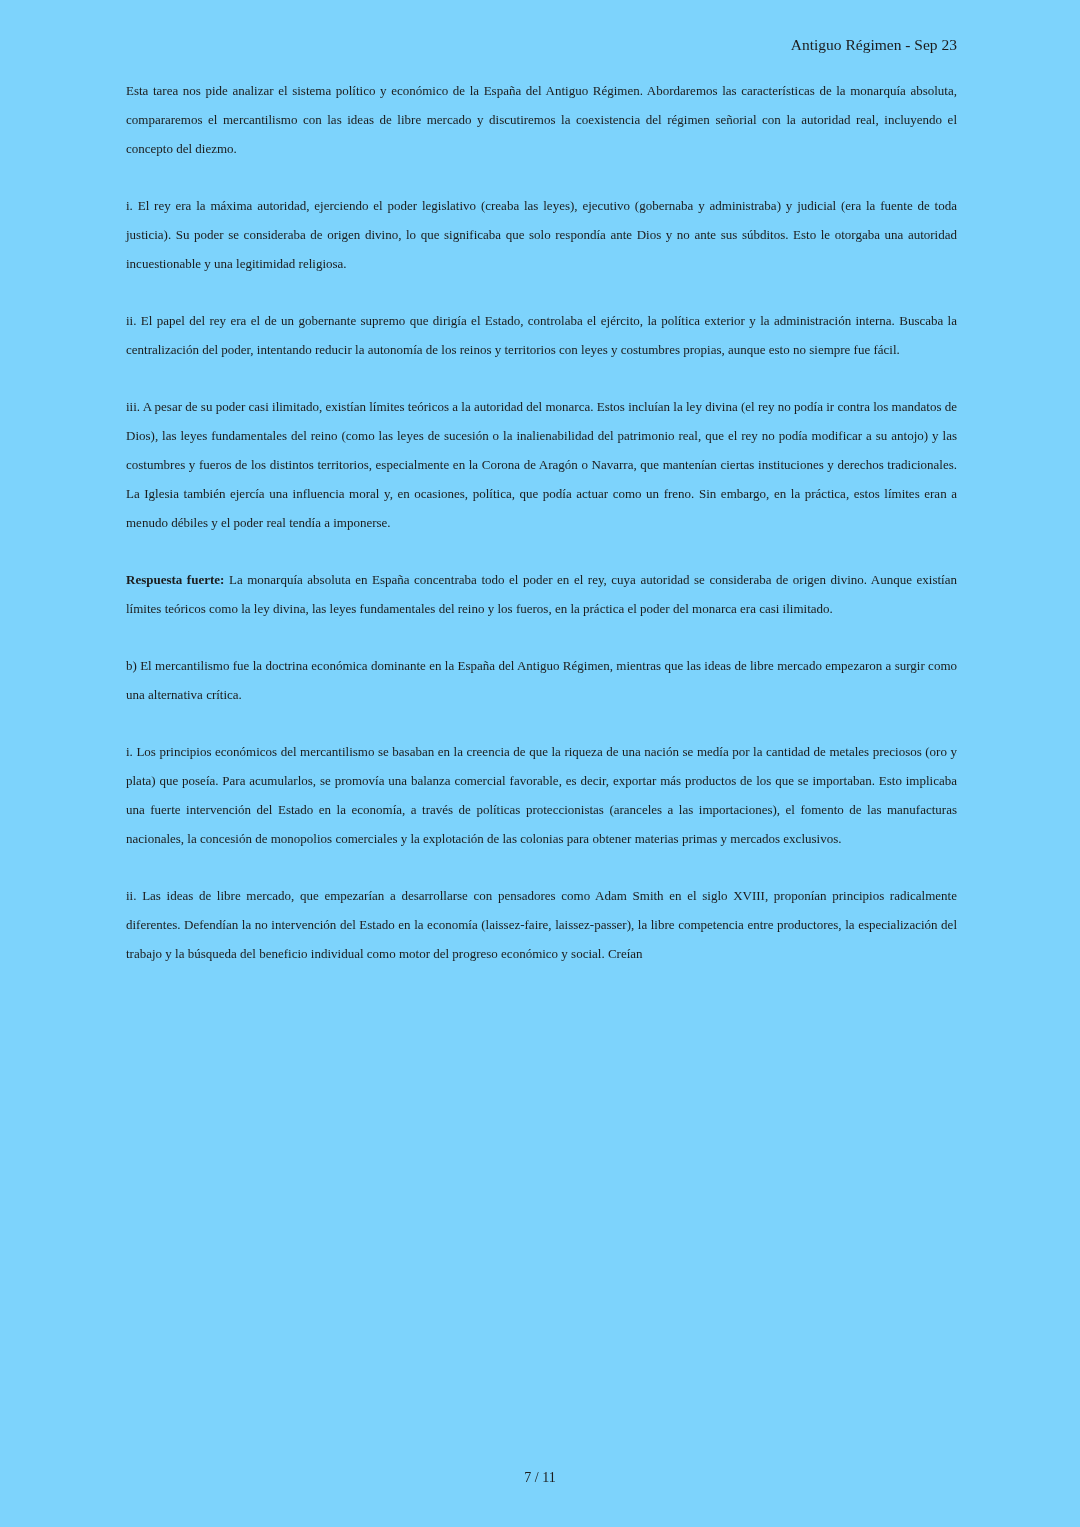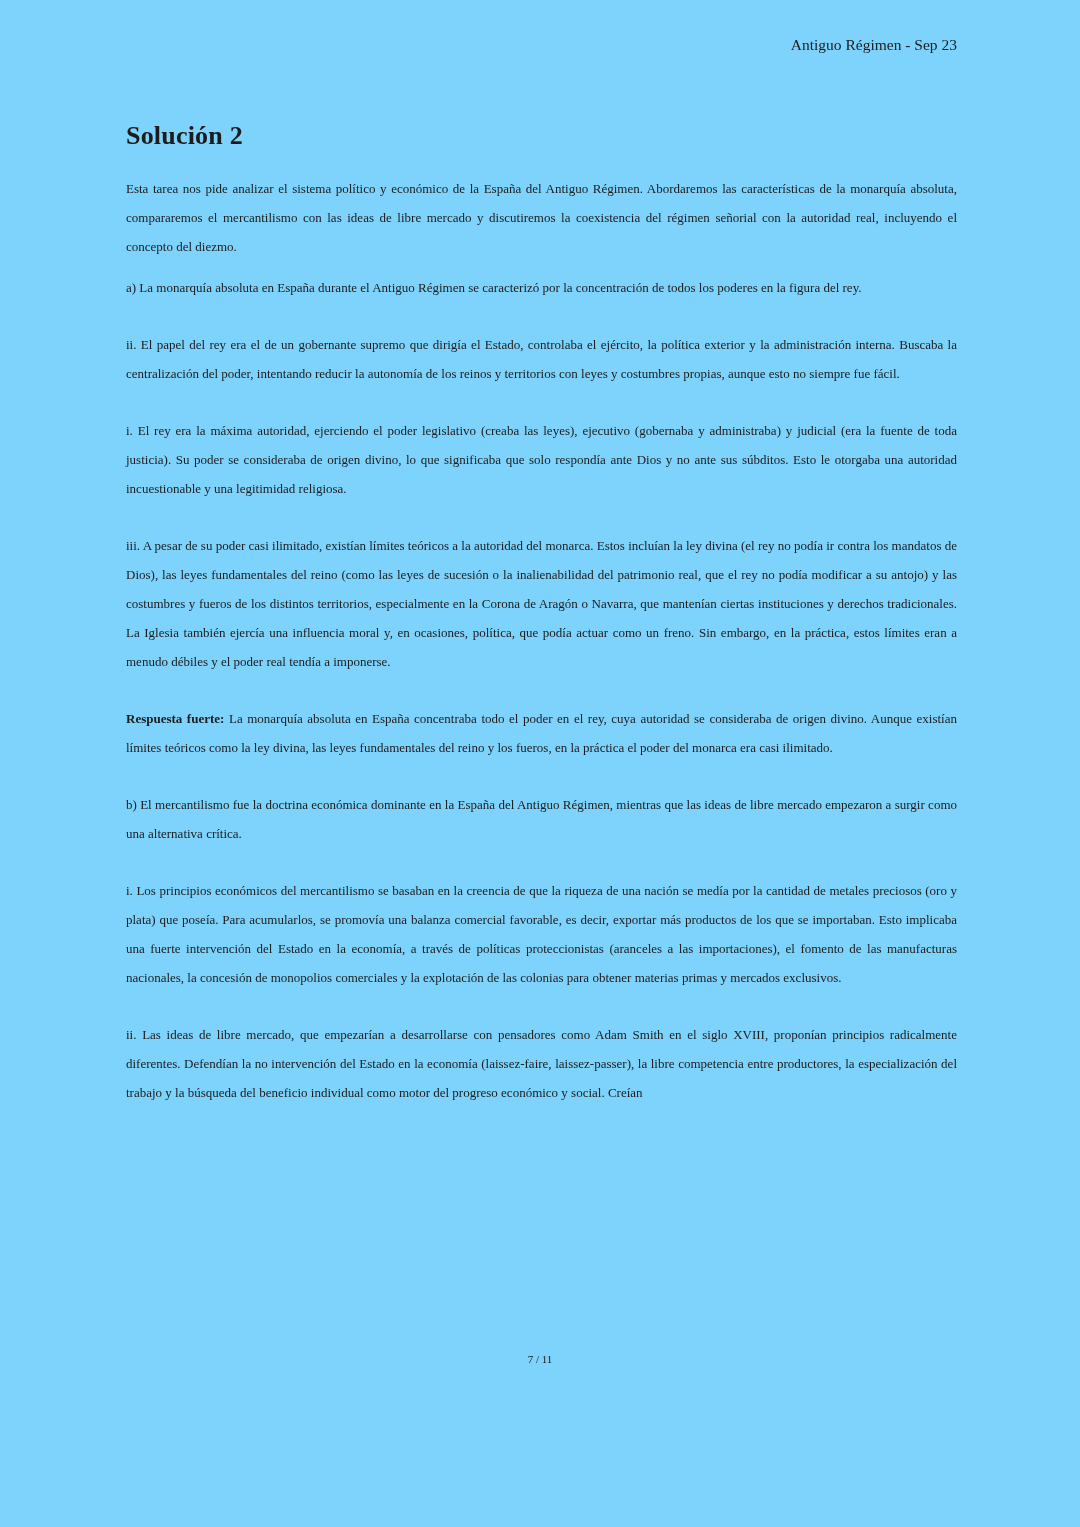--- a/index.html
+++ b/index.html
@@ -46,45 +46,43 @@
     text-align: justify;
     hyphens: auto;
     -webkit-hyphens: auto;
   }
   .gap-first { margin-top: 22px; }
   .gap-sm    { margin-top: 12px; }
   .gap-lg    { margin-top: 28px; }
   .lead-bold { font-weight: bold; }
   .page-footer {
     position: absolute;
-    top: 1349px;
+    top: 1468px;
     left: 0;
     width: 100%;
     text-align: center;
-    font-size: 11px;
+    font-size: 14px;
     line-height: 20px;
   }
 </style>
 </head>
 <body>
 
 <div class="page">
   <div class="content">
 
     <div class="running-header">Antiguo Régimen - Sep 23</div>
 
-    <h1 class="doc-title">Solución 2</h1>
 
     <p class="para gap-first">Esta tarea nos pide analizar el sistema político y económico de la España del Antiguo Régimen. Abordaremos las características de la monarquía absoluta, compararemos el mercantilismo con las ideas de libre mercado y discutiremos la coexistencia del régimen señorial con la autoridad real, incluyendo el concepto del diezmo.</p>
 
-    <p class="para gap-sm">a) La monarquía absoluta en España durante el Antiguo Régimen se caracterizó por la concentración de todos los poderes en la figura del rey.</p>
+
+    <p class="para gap-lg">i. El rey era la máxima autoridad, ejerciendo el poder legislativo (creaba las leyes), ejecutivo (gobernaba y administraba) y judicial (era la fuente de toda justicia). Su poder se consideraba de origen divino, lo que significaba que solo respondía ante Dios y no ante sus súbditos. Esto le otorgaba una autoridad incuestionable y una legitimidad religiosa.</p>
 
     <p class="para gap-lg">ii. El papel del rey era el de un gobernante supremo que dirigía el Estado, controlaba el ejército, la política exterior y la administración interna. Buscaba la centralización del poder, intentando reducir la autonomía de los reinos y territorios con leyes y costumbres propias, aunque esto no siempre fue fácil.</p>
-
-    <p class="para gap-lg">i. El rey era la máxima autoridad, ejerciendo el poder legislativo (creaba las leyes), ejecutivo (gobernaba y administraba) y judicial (era la fuente de toda justicia). Su poder se consideraba de origen divino, lo que significaba que solo respondía ante Dios y no ante sus súbditos. Esto le otorgaba una autoridad incuestionable y una legitimidad religiosa.</p>
 
     <p class="para gap-lg">iii. A pesar de su poder casi ilimitado, existían límites teóricos a la autoridad del monarca. Estos incluían la ley divina (el rey no podía ir contra los mandatos de Dios), las leyes fundamentales del reino (como las leyes de sucesión o la inalienabilidad del patrimonio real, que el rey no podía modificar a su antojo) y las costumbres y fueros de los distintos territorios, especialmente en la Corona de Aragón o Navarra, que mantenían ciertas instituciones y derechos tradicionales. La Iglesia también ejercía una influencia moral y, en ocasiones, política, que podía actuar como un freno. Sin embargo, en la práctica, estos límites eran a menudo débiles y el poder real tendía a imponerse.</p>
 
     <p class="para gap-lg"><span class="lead-bold">Respuesta fuerte:</span> <span>La monarquía absoluta en España concentraba todo el poder en el rey, cuya autoridad se consideraba de origen divino. Aunque existían límites teóricos como la ley divina, las leyes fundamentales del reino y los fueros, en la práctica el poder del monarca era casi ilimitado.</span></p>
 
     <p class="para gap-lg">b) El mercantilismo fue la doctrina económica dominante en la España del Antiguo Régimen, mientras que las ideas de libre mercado empezaron a surgir como una alternativa crítica.</p>
 
     <p class="para gap-lg">i. Los principios económicos del mercantilismo se basaban en la creencia de que la riqueza de una nación se medía por la cantidad de metales preciosos (oro y plata) que poseía. Para acumularlos, se promovía una balanza comercial favorable, es decir, exportar más productos de los que se importaban. Esto implicaba una fuerte intervención del Estado en la economía, a través de políticas proteccionistas (aranceles a las importaciones), el fomento de las manufacturas nacionales, la concesión de monopolios comerciales y la explotación de las colonias para obtener materias primas y mercados exclusivos.</p>
 
     <p class="para gap-lg">ii. Las ideas de libre mercado, que empezarían a desarrollarse con pensadores como Adam Smith en el siglo XVIII, proponían principios radicalmente diferentes. Defendían la no intervención del Estado en la economía (laissez-faire, laissez-passer), la libre competencia entre productores, la especialización del trabajo y la búsqueda del beneficio individual como motor del progreso económico y social. Creían</p>

